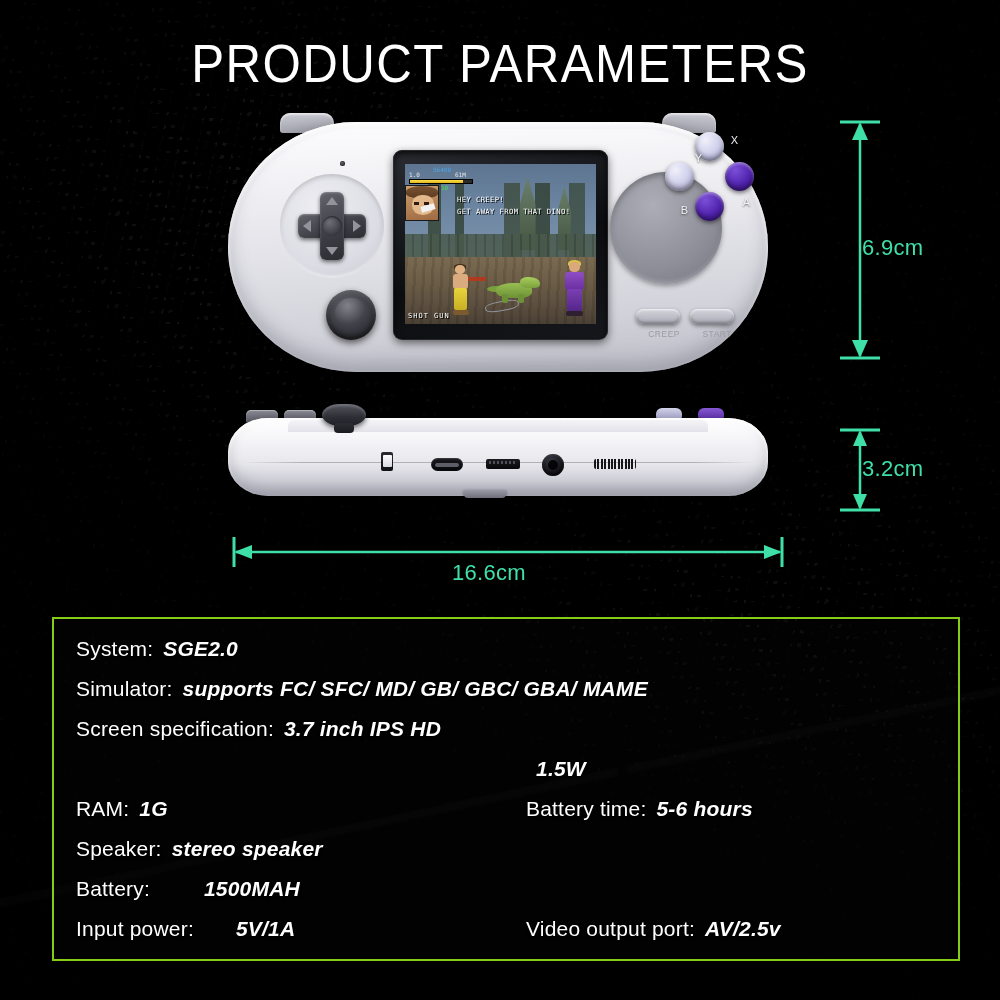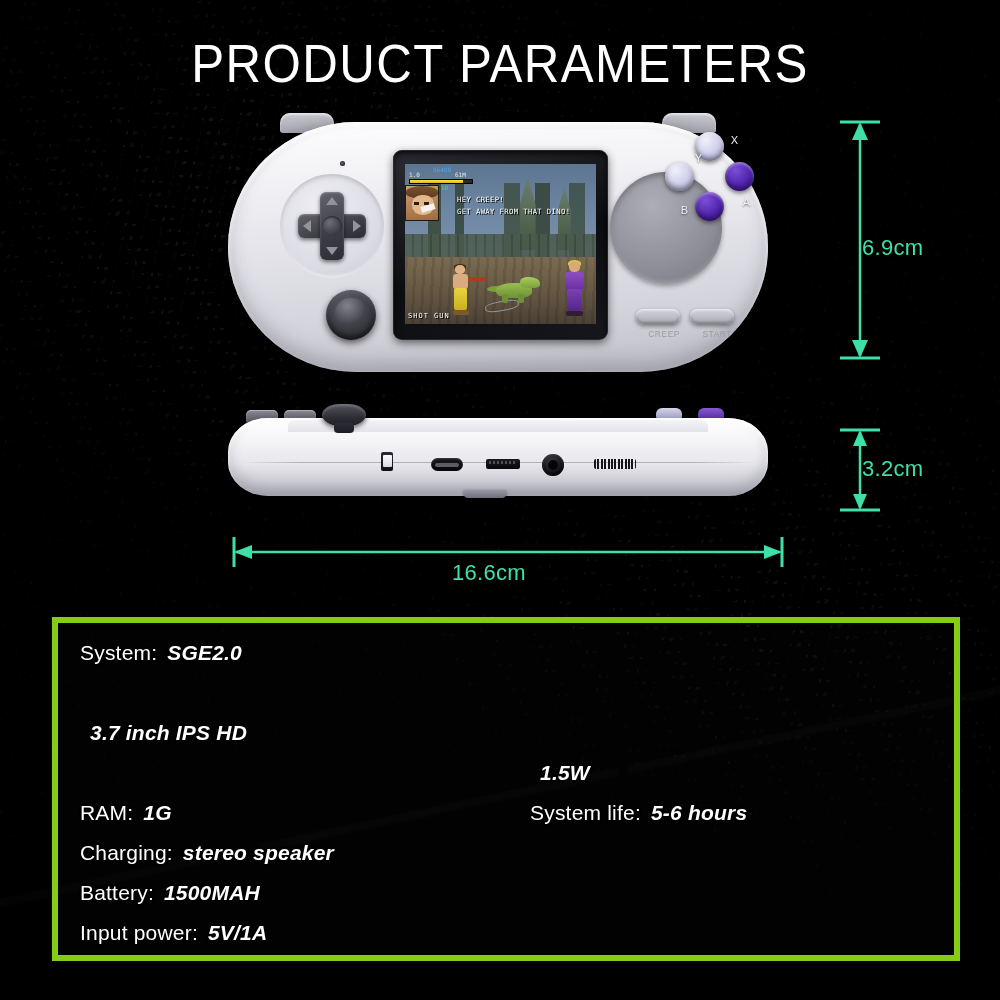--- a/index.html
+++ b/index.html
@@ -411,21 +411,21 @@
     background:linear-gradient(180deg,#9a9aa6,#6e6e7a);
     border-radius:0 0 4px 4px;
     box-shadow:0 1px 3px rgba(0,0,0,.5);
   }
 
   
   .spec-box {
     position:absolute;
     left:52px; top:617px;
     width:908px; height:344px;
-    border:6px solid #84cc16;
+    border:2px solid #84cc16;
     background:rgba(8,8,8,.20);
   }
   .spec-grid { position:absolute; inset:0; }
   .spec-row {
     position:absolute;
     display:flex; align-items:baseline;
     white-space:nowrap;
     color:#ffffff;
     text-shadow:0 1px 3px rgba(0,0,0,.9);
   }
@@ -648,42 +648,51 @@
     <div class="port port-speaker"></div>
     <div class="port port-lanyard"></div>
   </div>
 
   <div class="spec-box">
     <div class="spec-grid" id="spec-grid">
         <div class="spec-row" style="left: 22px; top: 18px;">
           <span class="spec-key">System:</span>
           <span class="spec-val">SGE2.0</span>
         </div>
+        <div class="spec-row" style="left: 22px; top: 58px;">
+          <span class="spec-key">Simulator:</span>
+          <span class="spec-val">supports FC/ SFC/ MD/ GB/ GBC/ GBA/ MAME</span>
+        </div>
         <div class="spec-row" style="left: 22px; top: 98px;">
+          <span class="spec-key">Screen specification:</span>
           <span class="spec-val">3.7 inch IPS HD</span>
         </div>
         <div class="spec-row" style="left: 22px; top: 178px;">
           <span class="spec-key">RAM:</span>
           <span class="spec-val">1G</span>
         </div>
         <div class="spec-row" style="left: 22px; top: 218px;">
-          <span class="spec-key">Charging:</span>
+          <span class="spec-key">Speaker:</span>
           <span class="spec-val">stereo speaker</span>
         </div>
-        <div class="spec-row" style="left: 22px; top: 258px;">
+        <div class="spec-row" style="left: 22px; top: 258px; gap: 44px;">
           <span class="spec-key">Battery:</span>
           <span class="spec-val">1500MAH</span>
         </div>
-        <div class="spec-row" style="left: 22px; top: 298px;">
+        <div class="spec-row" style="left: 22px; top: 298px; gap: 32px;">
           <span class="spec-key">Input power:</span>
           <span class="spec-val">5V/1A</span>
         </div>
         <div class="spec-row" style="left: 472px; top: 138px;">
           <span class="spec-val">1.5W</span>
         </div>
         <div class="spec-row" style="left: 472px; top: 178px;">
-          <span class="spec-key">System life:</span>
+          <span class="spec-key">Battery time:</span>
           <span class="spec-val">5-6 hours</span>
+        </div>
+        <div class="spec-row" style="left: 472px; top: 298px;">
+          <span class="spec-key">Video output port:</span>
+          <span class="spec-val">AV/2.5v</span>
         </div>
       </div>
   </div>
 
 </div>
 
 </body></html>

